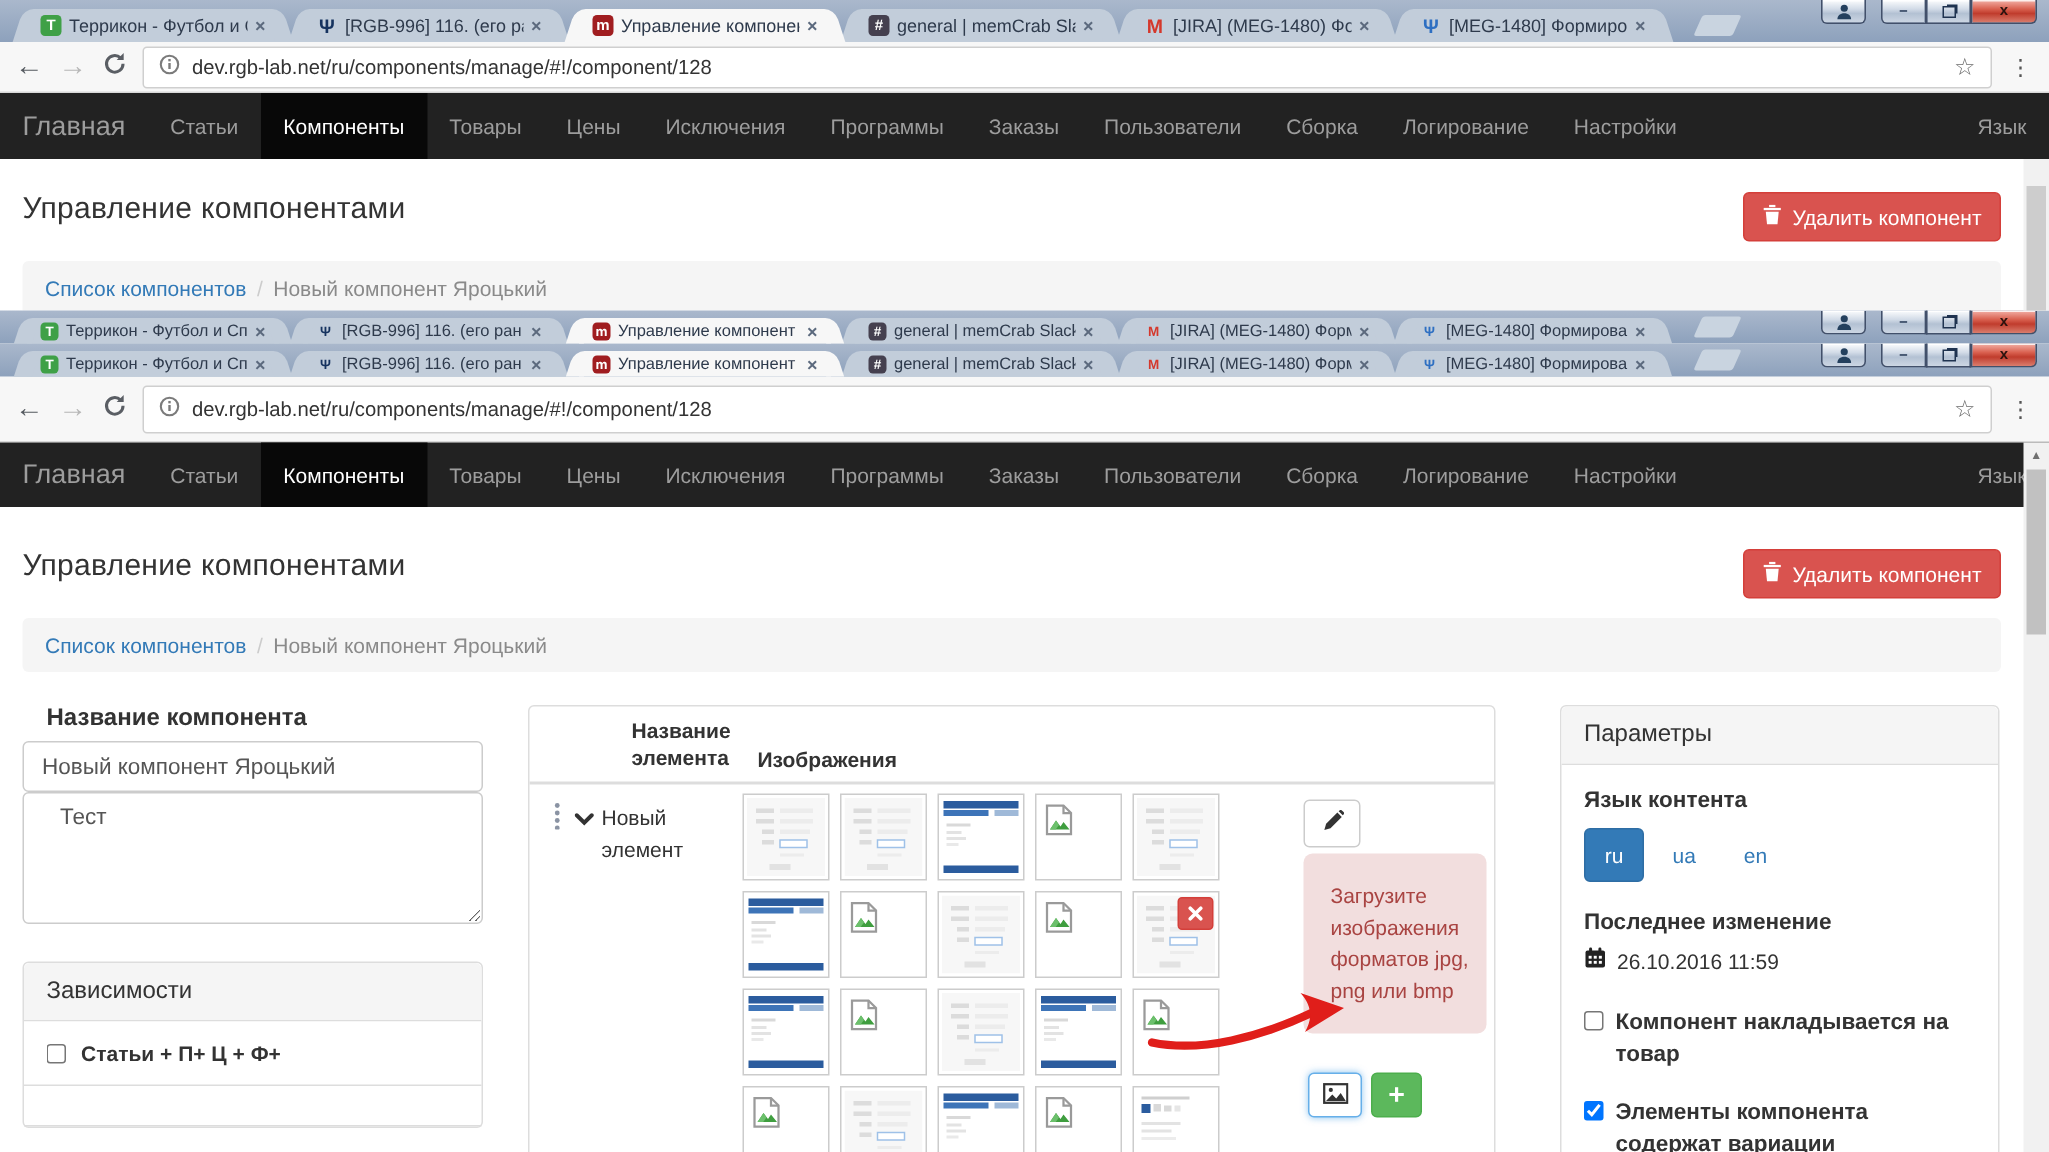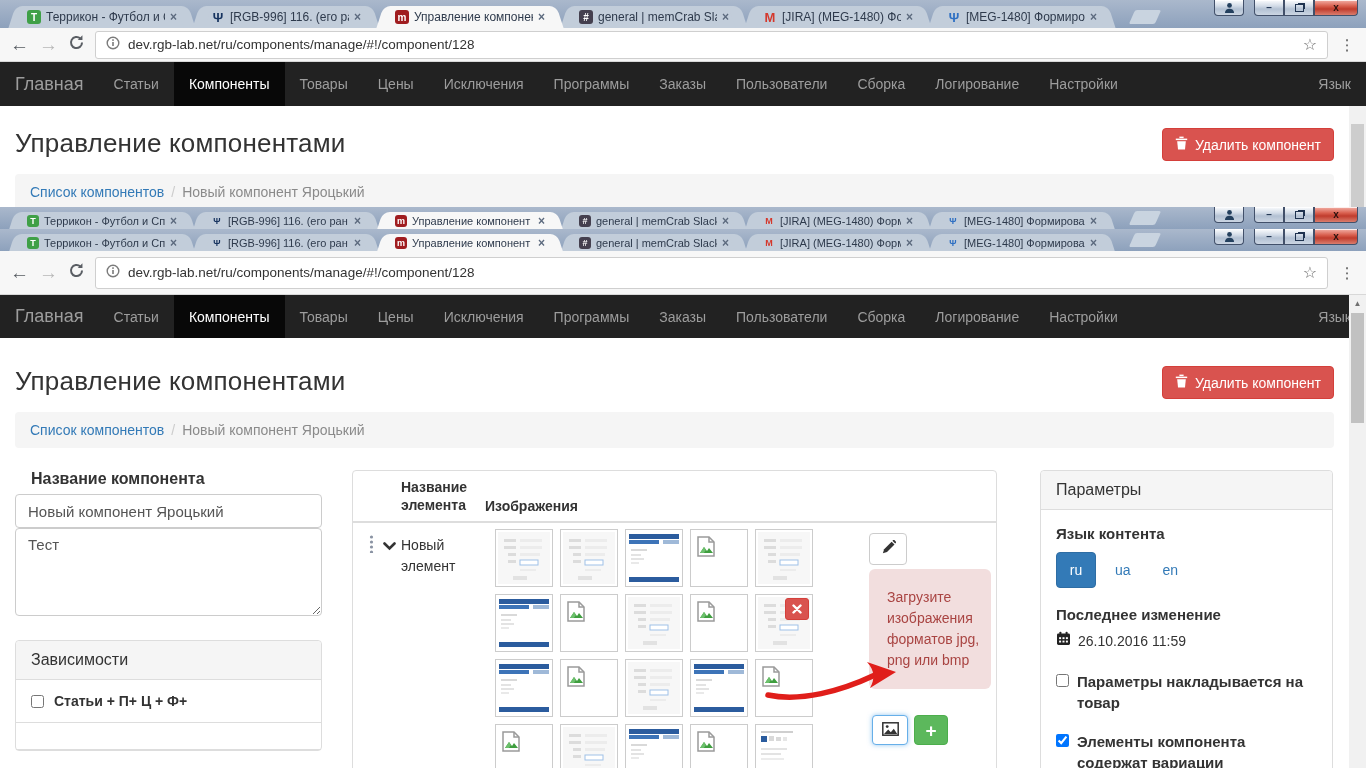--- a/index.html
+++ b/index.html
@@ -55,48 +55,48 @@
   .brand{font-size:18px;padding:16px 15px;display:flex;align-items:center;}
   .nav-item{padding:0 15px;display:flex;align-items:center;cursor:default;}
   .nav-item.active{background:#080808;color:#fff;}
   .nav-right{margin-left:auto;padding:0 15px;display:flex;align-items:center;}
 
   
   .content-a{height:101px;position:relative;overflow:hidden;background:#fff;}
   .content-b{height:430px;position:relative;overflow:hidden;background:#fff;}
   .page-head{display:flex;justify-content:space-between;align-items:flex-start;padding:22px 32px 0 15px;}
   .content-b .page-head{padding-top:28px;}
-  .page-head h1{margin:0;font-size:26px;font-weight:400;color:#333;letter-spacing:.2px;}
+  .page-head h1{margin:0;font-size:20px;font-weight:400;color:#333;letter-spacing:.2px;}
   .btn-danger{background:#d9534f;border:1px solid #d43f3a;color:#fff;border-radius:4px;padding:7px 12px;font-size:14px;
               display:inline-flex;align-items:center;gap:7px;font-family:inherit;}
   .breadcrumb{background:#f5f5f5;border-radius:4px;margin:13px 32px 0 15px;padding:10px 15px;font-size:14px;}
   .breadcrumb a{color:#337ab7;text-decoration:none;}
   .breadcrumb .sep{color:#ccc;padding:0 7px;}
   .breadcrumb .current{color:#8a8a8a;}
 
   
   .panel{border:1px solid #ddd;border-radius:4px;background:#fff;box-sizing:border-box;}
   .panel-heading{background:#f5f5f5;border-bottom:1px solid #ddd;padding:10px 15px;font-size:16px;color:#333;border-radius:4px 4px 0 0;}
   .col-left{position:absolute;left:15px;top:132px;width:307px;}
   .col-mid{position:absolute;left:352px;top:132px;width:645px;height:340px;}
   .col-right{position:absolute;left:1040px;top:132px;width:293px;height:320px;}
   .form-label{font-weight:bold;font-size:16px;color:#333;margin:0 0 6px;padding-left:16px;}
   .form-input{width:100%;box-sizing:border-box;border:1px solid #ccc;border-radius:4px;padding:7px 12px;font-size:15px;color:#555;font-family:inherit;height:34px;}
-  .form-textarea{width:100%;box-sizing:border-box;border:1px solid #ccc;border-radius:4px;padding:7px 12px;font-size:15px;color:#555;font-family:inherit;height:88px;resize:both;}
+  .form-textarea{width:100%;box-sizing:border-box;border:1px solid #ccc;border-radius:4px;padding:7px 24px;font-size:15px;color:#555;font-family:inherit;height:88px;resize:both;}
   .mt16{margin-top:16px;}
   .dep-item{display:flex;align-items:flex-start;gap:10px;padding:13px 15px;border-bottom:1px solid #ddd;font-weight:bold;font-size:14px;color:#333;}
   .dep-item input{margin:2px 0 0;}
 
   
   .el-head{display:flex;border-bottom:2px solid #ddd;padding:7px 0;font-weight:bold;font-size:14px;color:#333;}
   .el-row{display:flex;padding-top:6px;}
   .cell-handle{width:48px;padding-left:16px;box-sizing:border-box;}
   .cell-name{width:94px;font-size:14px;color:#333;line-height:1.45;}
   .cell-images{flex:1;position:relative;}
-  .el-head .cell-name{line-height:1.3;}
+  .el-head .cell-name{line-height:1.3;margin-left:20px;}
   .handle-wrap{display:flex;gap:9px;align-items:center;padding-top:6px;}
   .thumb-grid{display:grid;grid-template-columns:repeat(5,58px);gap:7px;width:325px;}
   .thumb{width:58px;height:58px;border:1px solid #ccc;background:#fff;position:relative;box-sizing:border-box;
          display:flex;align-items:center;justify-content:center;overflow:visible;}
   .thumb-x{position:absolute;top:3px;right:3px;width:22px;height:20px;background:#d9534f;border:1px solid #d43f3a;border-radius:3px;
            display:flex;align-items:center;justify-content:center;}
   .btn-edit{position:absolute;left:374px;top:4px;width:38px;height:32px;border:1px solid #ccc;border-radius:4px;background:#fff;
             display:flex;align-items:center;justify-content:center;}
   .upload-tip{position:absolute;left:374px;top:40px;width:122px;box-sizing:border-box;background:#f2dede;border-radius:6px;
               padding:18px 8px 18px 18px;font-size:14px;color:#a94442;line-height:1.5;}
@@ -744,21 +744,21 @@
                   <rect x="6.5" y="9.6" width="2" height="1.9"></rect>
                   <rect x="9.9" y="9.6" width="2" height="1.9"></rect>
                 </g>
               </svg>
           </span>
           <span>26.10.2016 11:59</span>
         </div>
         <div class="js-paramchecks">
             <label class="param-check">
               <input type="checkbox" style="">
-              <span>Параметры накладывается на товар</span>
+              <span>Компонент накладывается на товар</span>
             </label>
             <label class="param-check">
               <input type="checkbox" checked="" style="">
               <span>Элементы компонента содержат вариации</span>
             </label>
           </div>
       </div>
     </div>
   </div>
 

